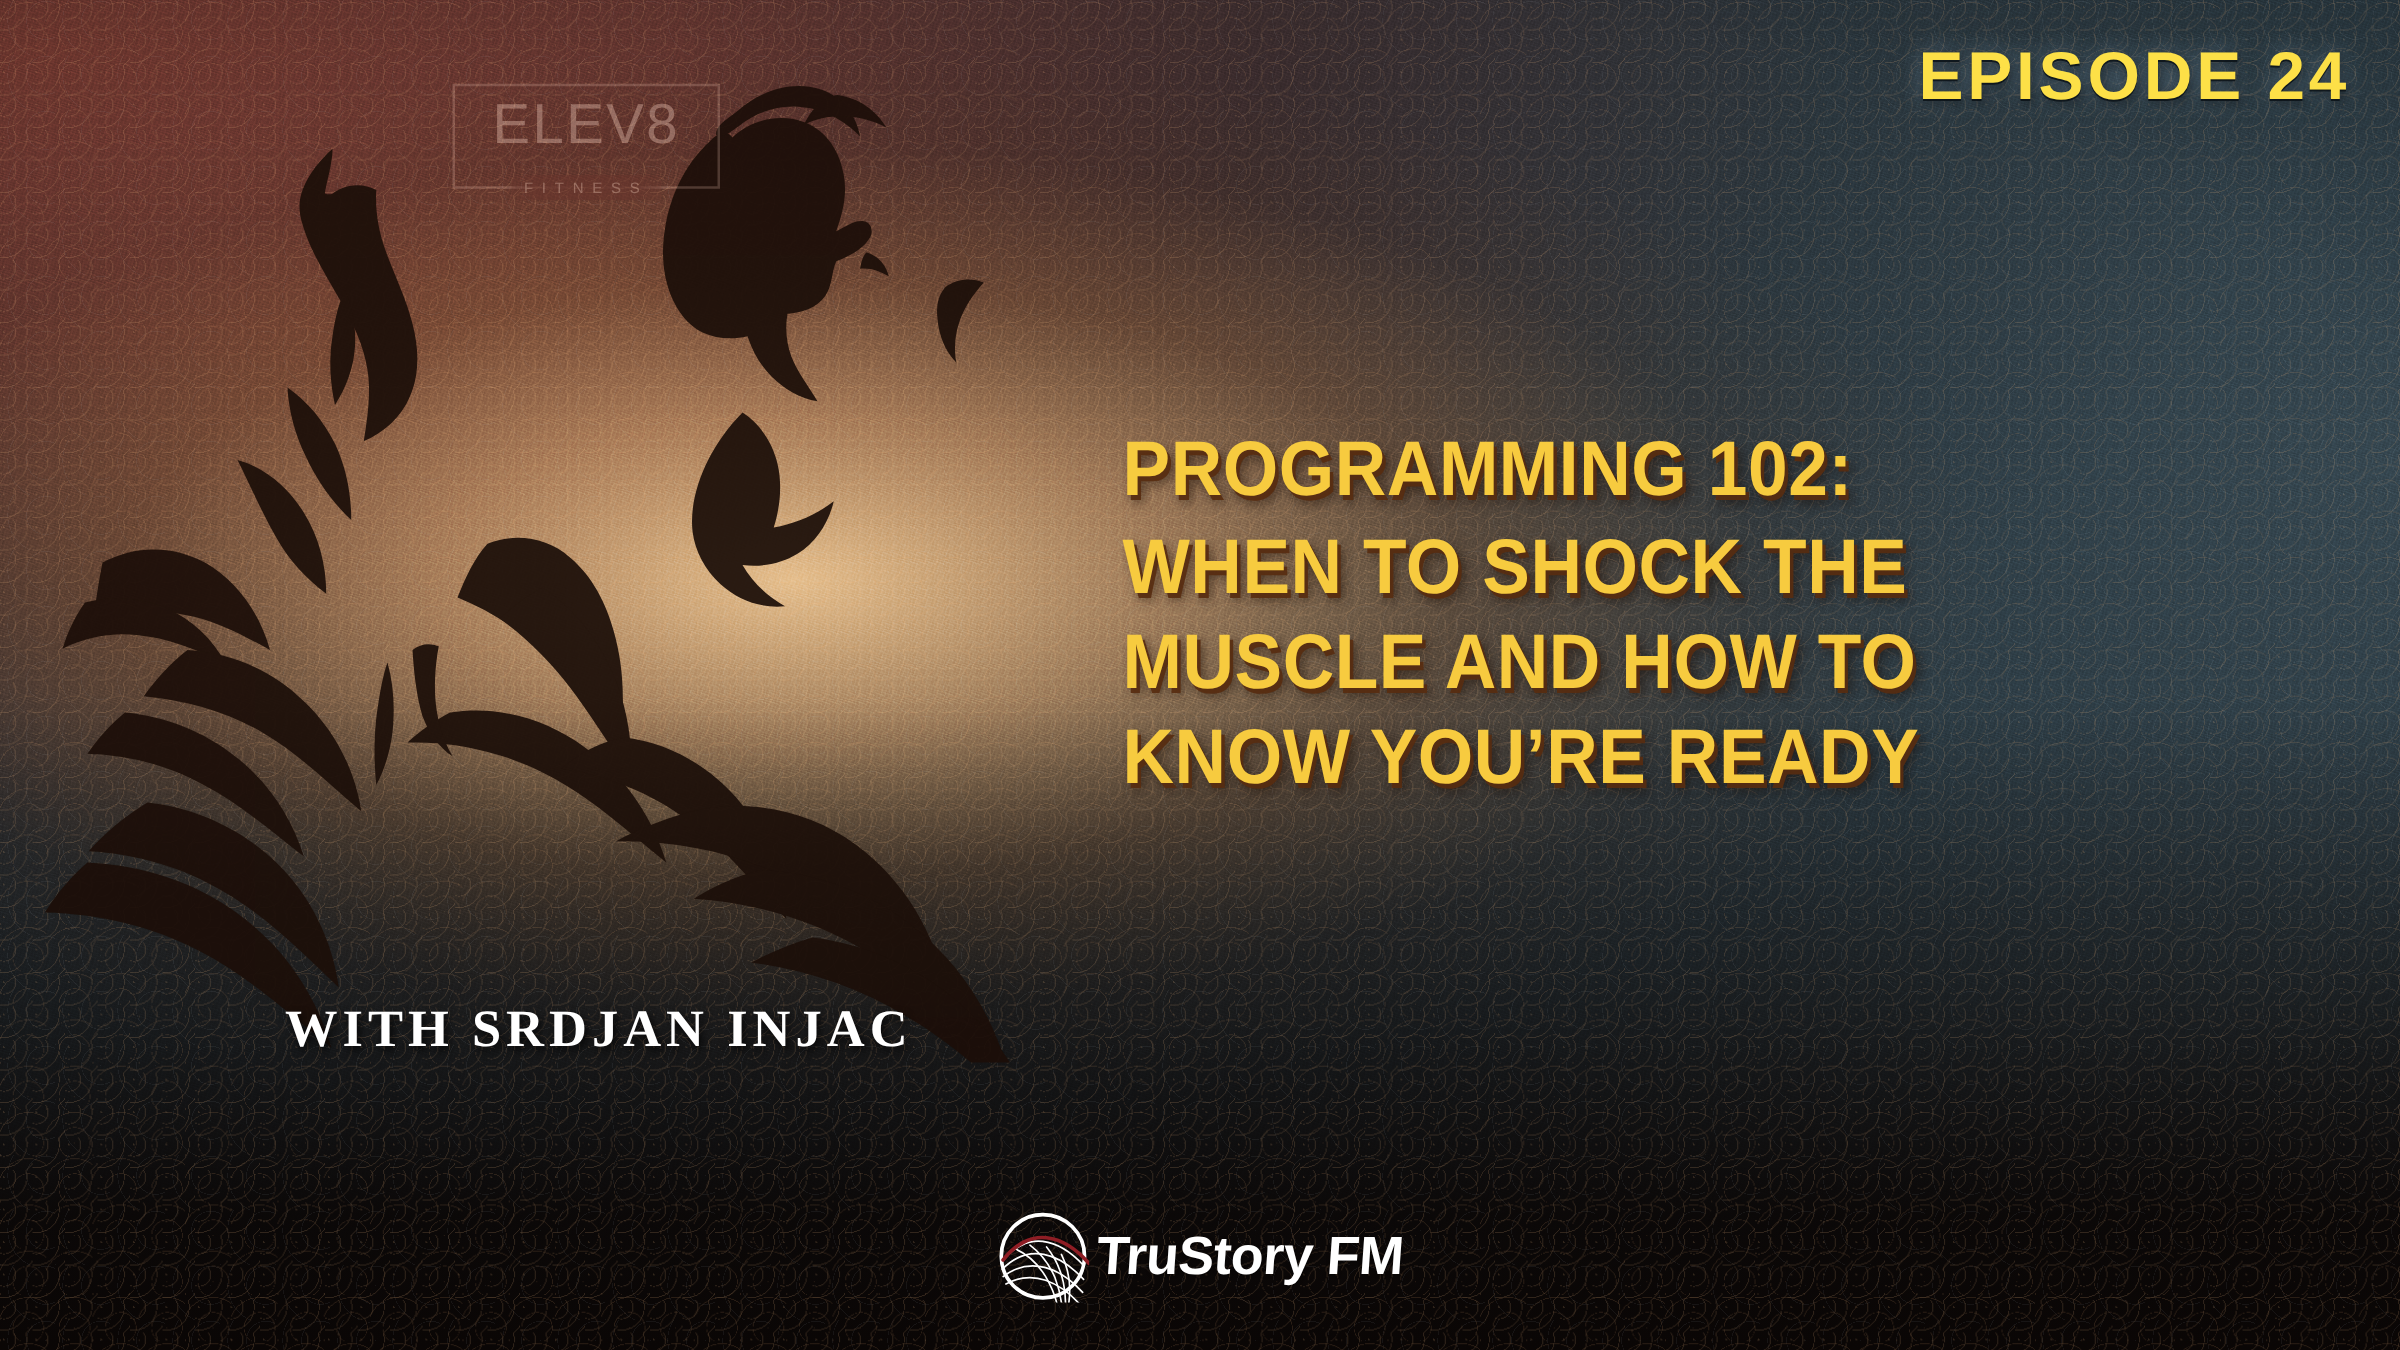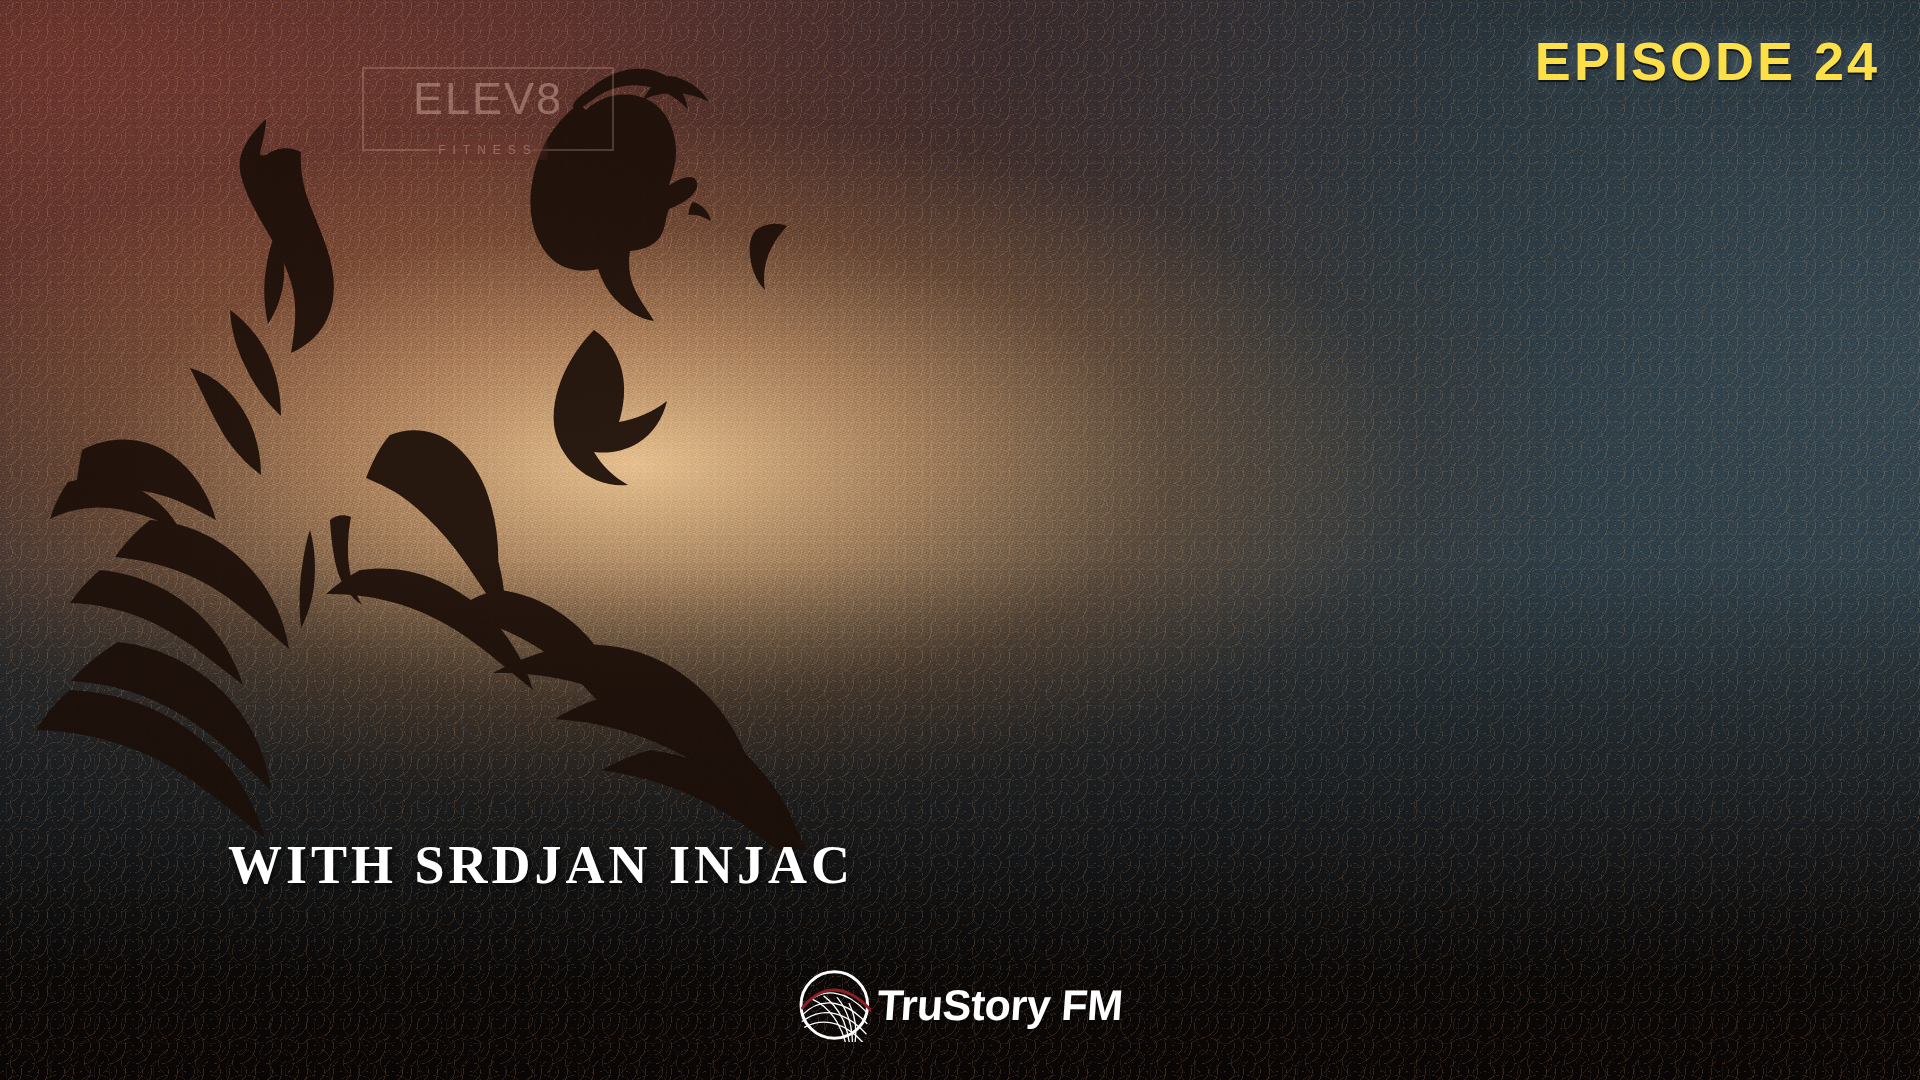--- a/index.html
+++ b/index.html
@@ -58,21 +58,21 @@
       repeating-radial-gradient(circle at 12% 22%, rgba(255,198,140,0.55) 0 0.7px, rgba(0,0,0,0) 0.7px 9px),
       repeating-radial-gradient(circle at 61% 71%, rgba(255,186,126,0.45) 0 0.6px, rgba(0,0,0,0) 0.6px 12px),
       repeating-radial-gradient(circle at 83% 37%, rgba(210,225,235,0.22) 0 0.6px, rgba(0,0,0,0) 0.6px 15px);
     background-size: 26px 26px, 37px 37px, 44px 44px;
   }
 
   
   #elev8 {
     position:absolute;
     left:362px; top:67px;
-    width:252px; height:84px;
+    width:214px; height:84px;
     border:2px solid rgba(255,210,190,0.34);
     opacity:0.62;
   }
   #elev8 .e8-word {
     position:absolute; left:0; right:0; top:4px;
     text-align:center;
     font-family:"Liberation Sans", sans-serif;
     font-size:45px; font-weight:400;
     letter-spacing:2px;
     color:rgba(255,218,200,0.55);
@@ -176,26 +176,25 @@
       drop-shadow(7px 9px 11px rgba(10,5,2,0.6));
   }
   .bfh-line.l1 { font-size:83px; transform:scaleX(0.96); transform-origin:left center; }
   .bfh-line.l2 { font-size:140px; margin-top:6px; transform:scaleX(0.97); transform-origin:left center; }
 
   #hostline {
     position:absolute;
     left:228px; top:800px;
     font-family:"Liberation Serif", serif;
     font-weight:700;
-    font-size:54px;
+    font-size:42px;
     letter-spacing:4px;
     color:#ffffff;
     white-space:nowrap;
     text-shadow:2px 3px 7px rgba(0,0,0,0.8);
-    margin-top:34px;
   }
 
   
   #network {
     position:absolute;
     left:50%; bottom:38px;
     transform:translateX(-50%);
     display:flex;
     align-items:center;
     gap:6px;
@@ -279,20 +278,26 @@
 
   <div id="elev8">
     <span class="e8-word">ELEV8</span>
     <span class="e8-sub-wrap">
       <span class="e8-sub">FITNESS</span>
     </span>
   </div>
 
   <div id="episode">EPISODE 24</div>
 
+  <div id="title">
+    <div class="tline l1">PROGRAMMING 102:</div>
+    <div class="tline l2">WHEN TO SHOCK THE</div>
+    <div class="tline l3">MUSCLE AND HOW TO</div>
+    <div class="tline l4">KNOW YOU’RE READY</div>
+  </div>
 
   <div id="hostline">WITH SRDJAN INJAC</div>
 
   <div id="network">
     <span class="mark">
       <svg viewBox="0 0 100 100" xmlns="http://www.w3.org/2000/svg" aria-hidden="true">
         <circle cx="50" cy="50" r="45" fill="none" stroke="#ffffff" stroke-width="4"></circle>
         <g fill="none" stroke="#ffffff" stroke-width="1.8" stroke-linecap="round">
           <path d="M6 56c12-16 28-24 44-22 16 2 31 12 44 26"></path>
           <path d="M6 64c13-13 29-19 45-16 16 3 30 13 43 27"></path>

